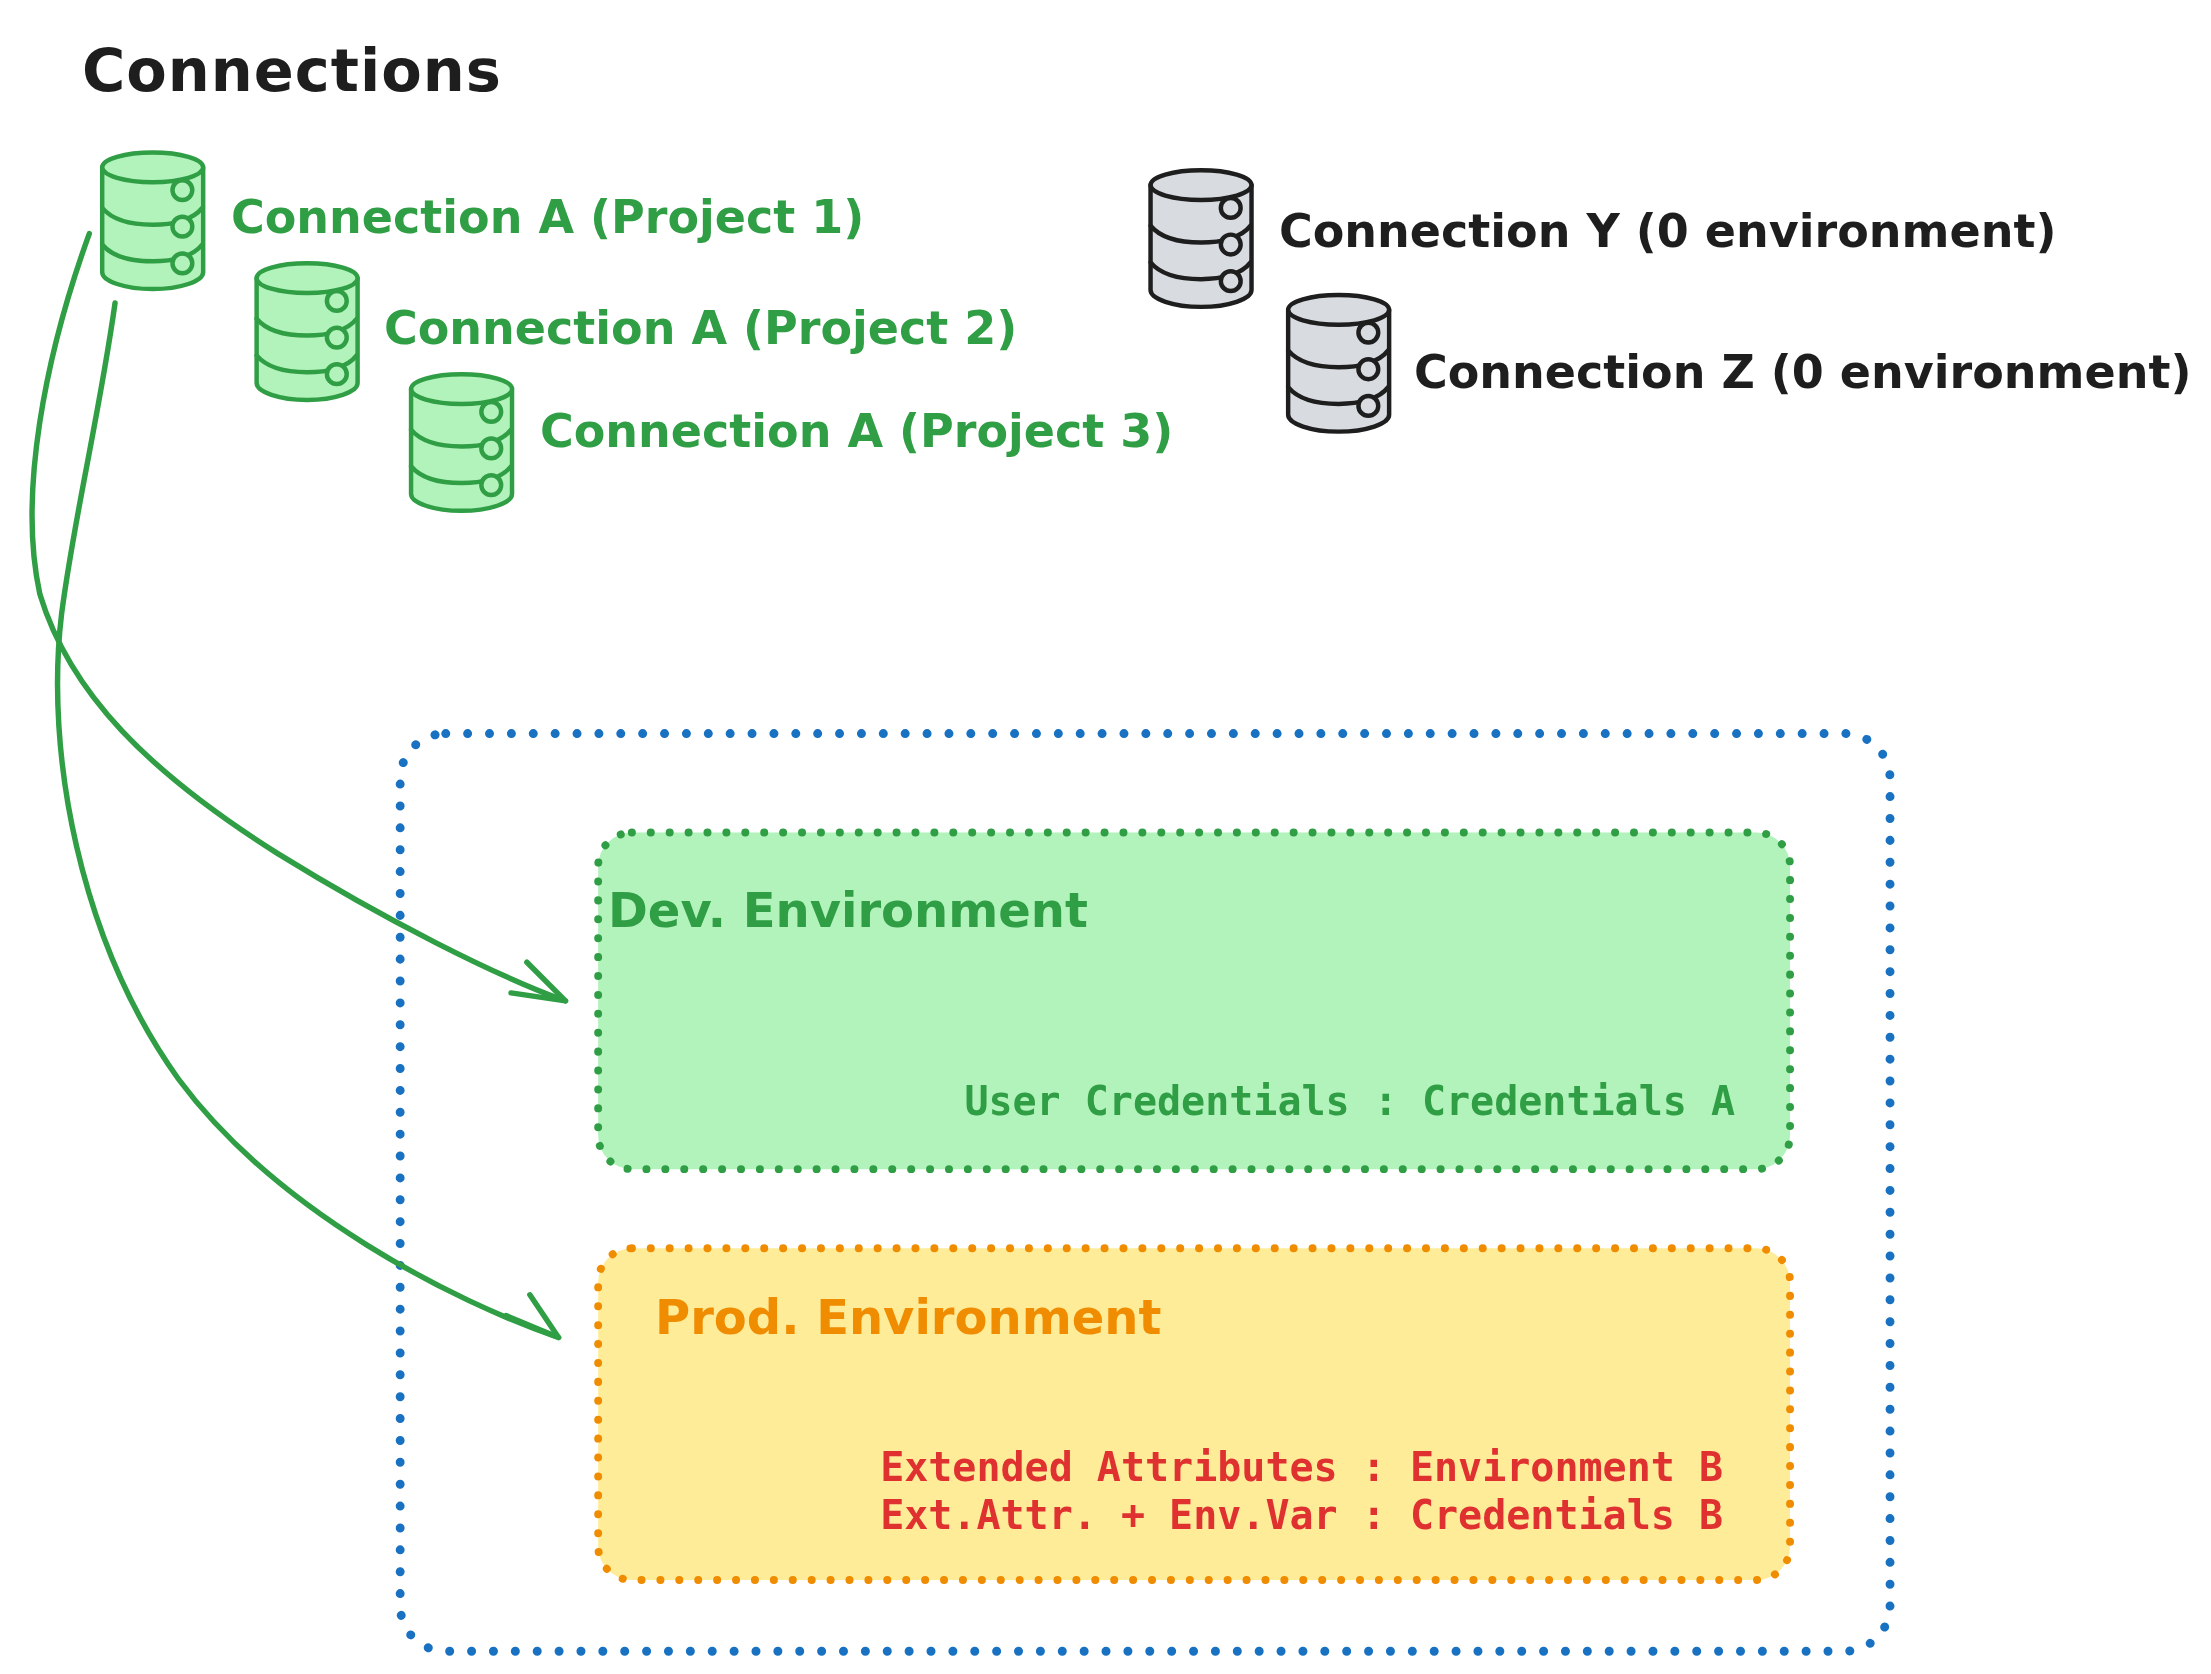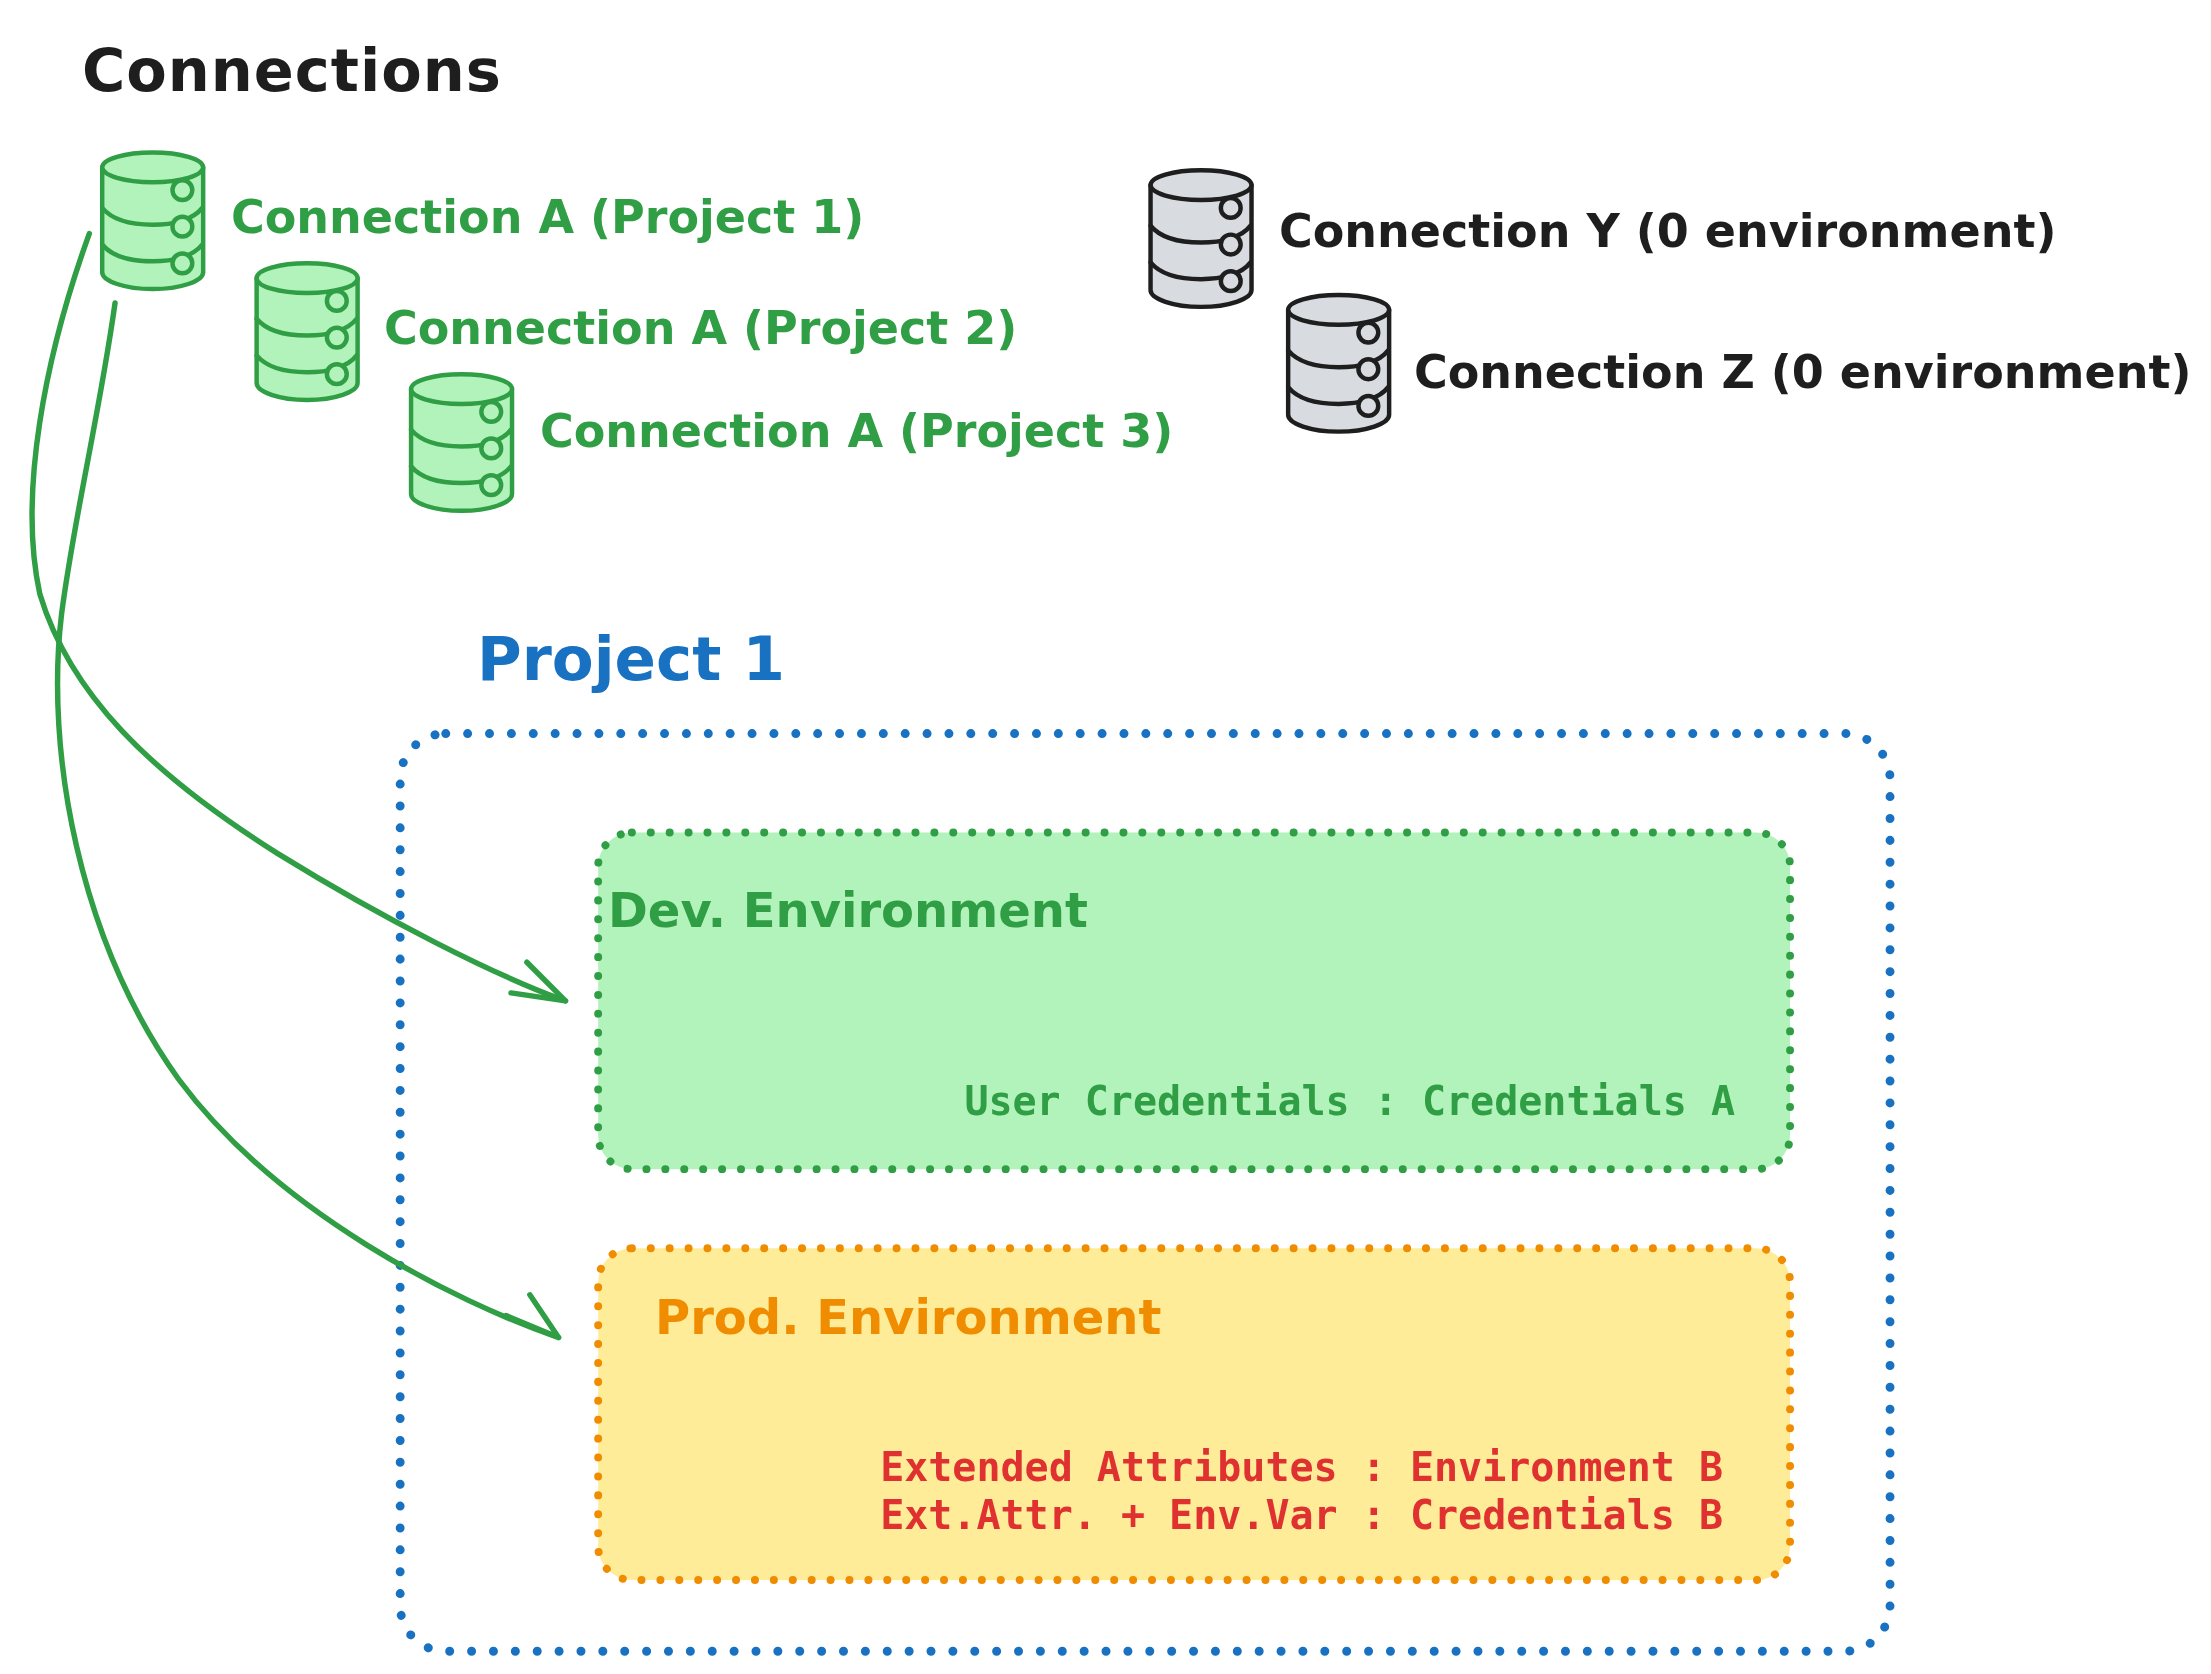--- a/index.html
+++ b/index.html
@@ -122,21 +122,20 @@
 
   <div class="t title">Connections</div>
 
   <div class="t lbl-green l1">Connection A (Project 1)</div>
   <div class="t lbl-green l2">Connection A (Project 2)</div>
   <div class="t lbl-green l3">Connection A (Project 3)</div>
 
   <div class="t lbl-dark ly">Connection Y (0 environment)</div>
   <div class="t lbl-dark lz">Connection Z (0 environment)</div>
 
-  <div class="t project-title">Project 1</div>
 
   <div class="t dev-title">Dev. Environment</div>
   <div class="t mono dev-cred">User Credentials : Credentials A</div>
 
   <div class="t prod-title">Prod. Environment</div>
   <div class="t mono prod-lines">
     <div>Extended Attributes : Environment B</div>
     <div>Ext.Attr. + Env.Var : Credentials B</div>
   </div>
 

